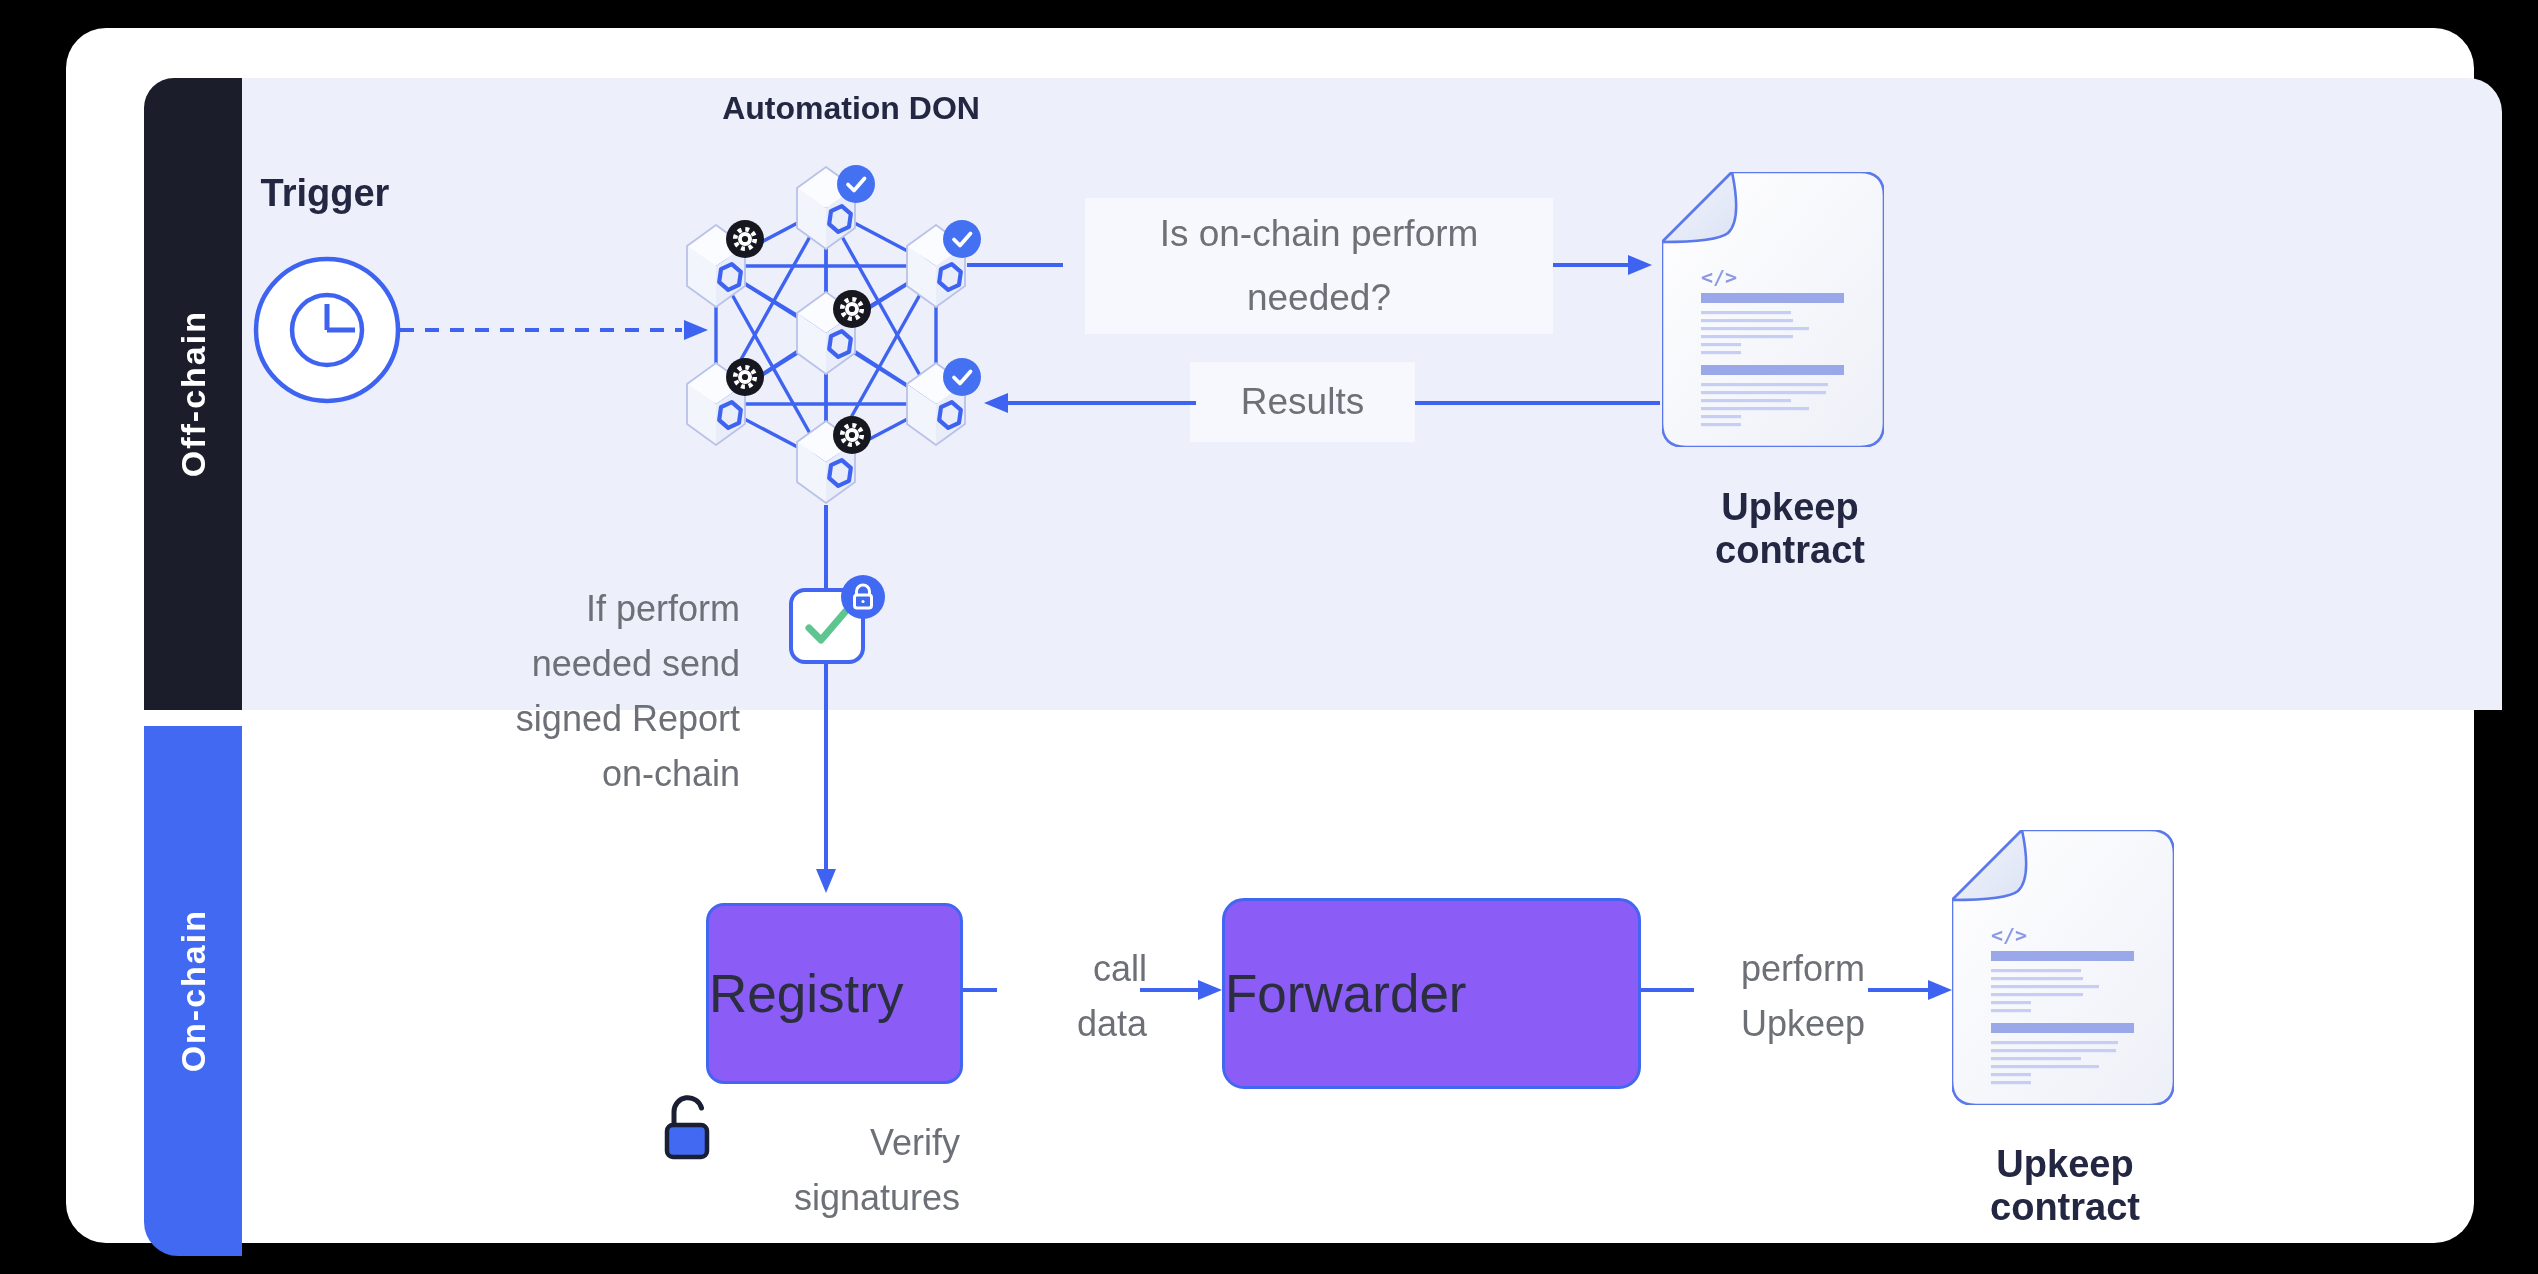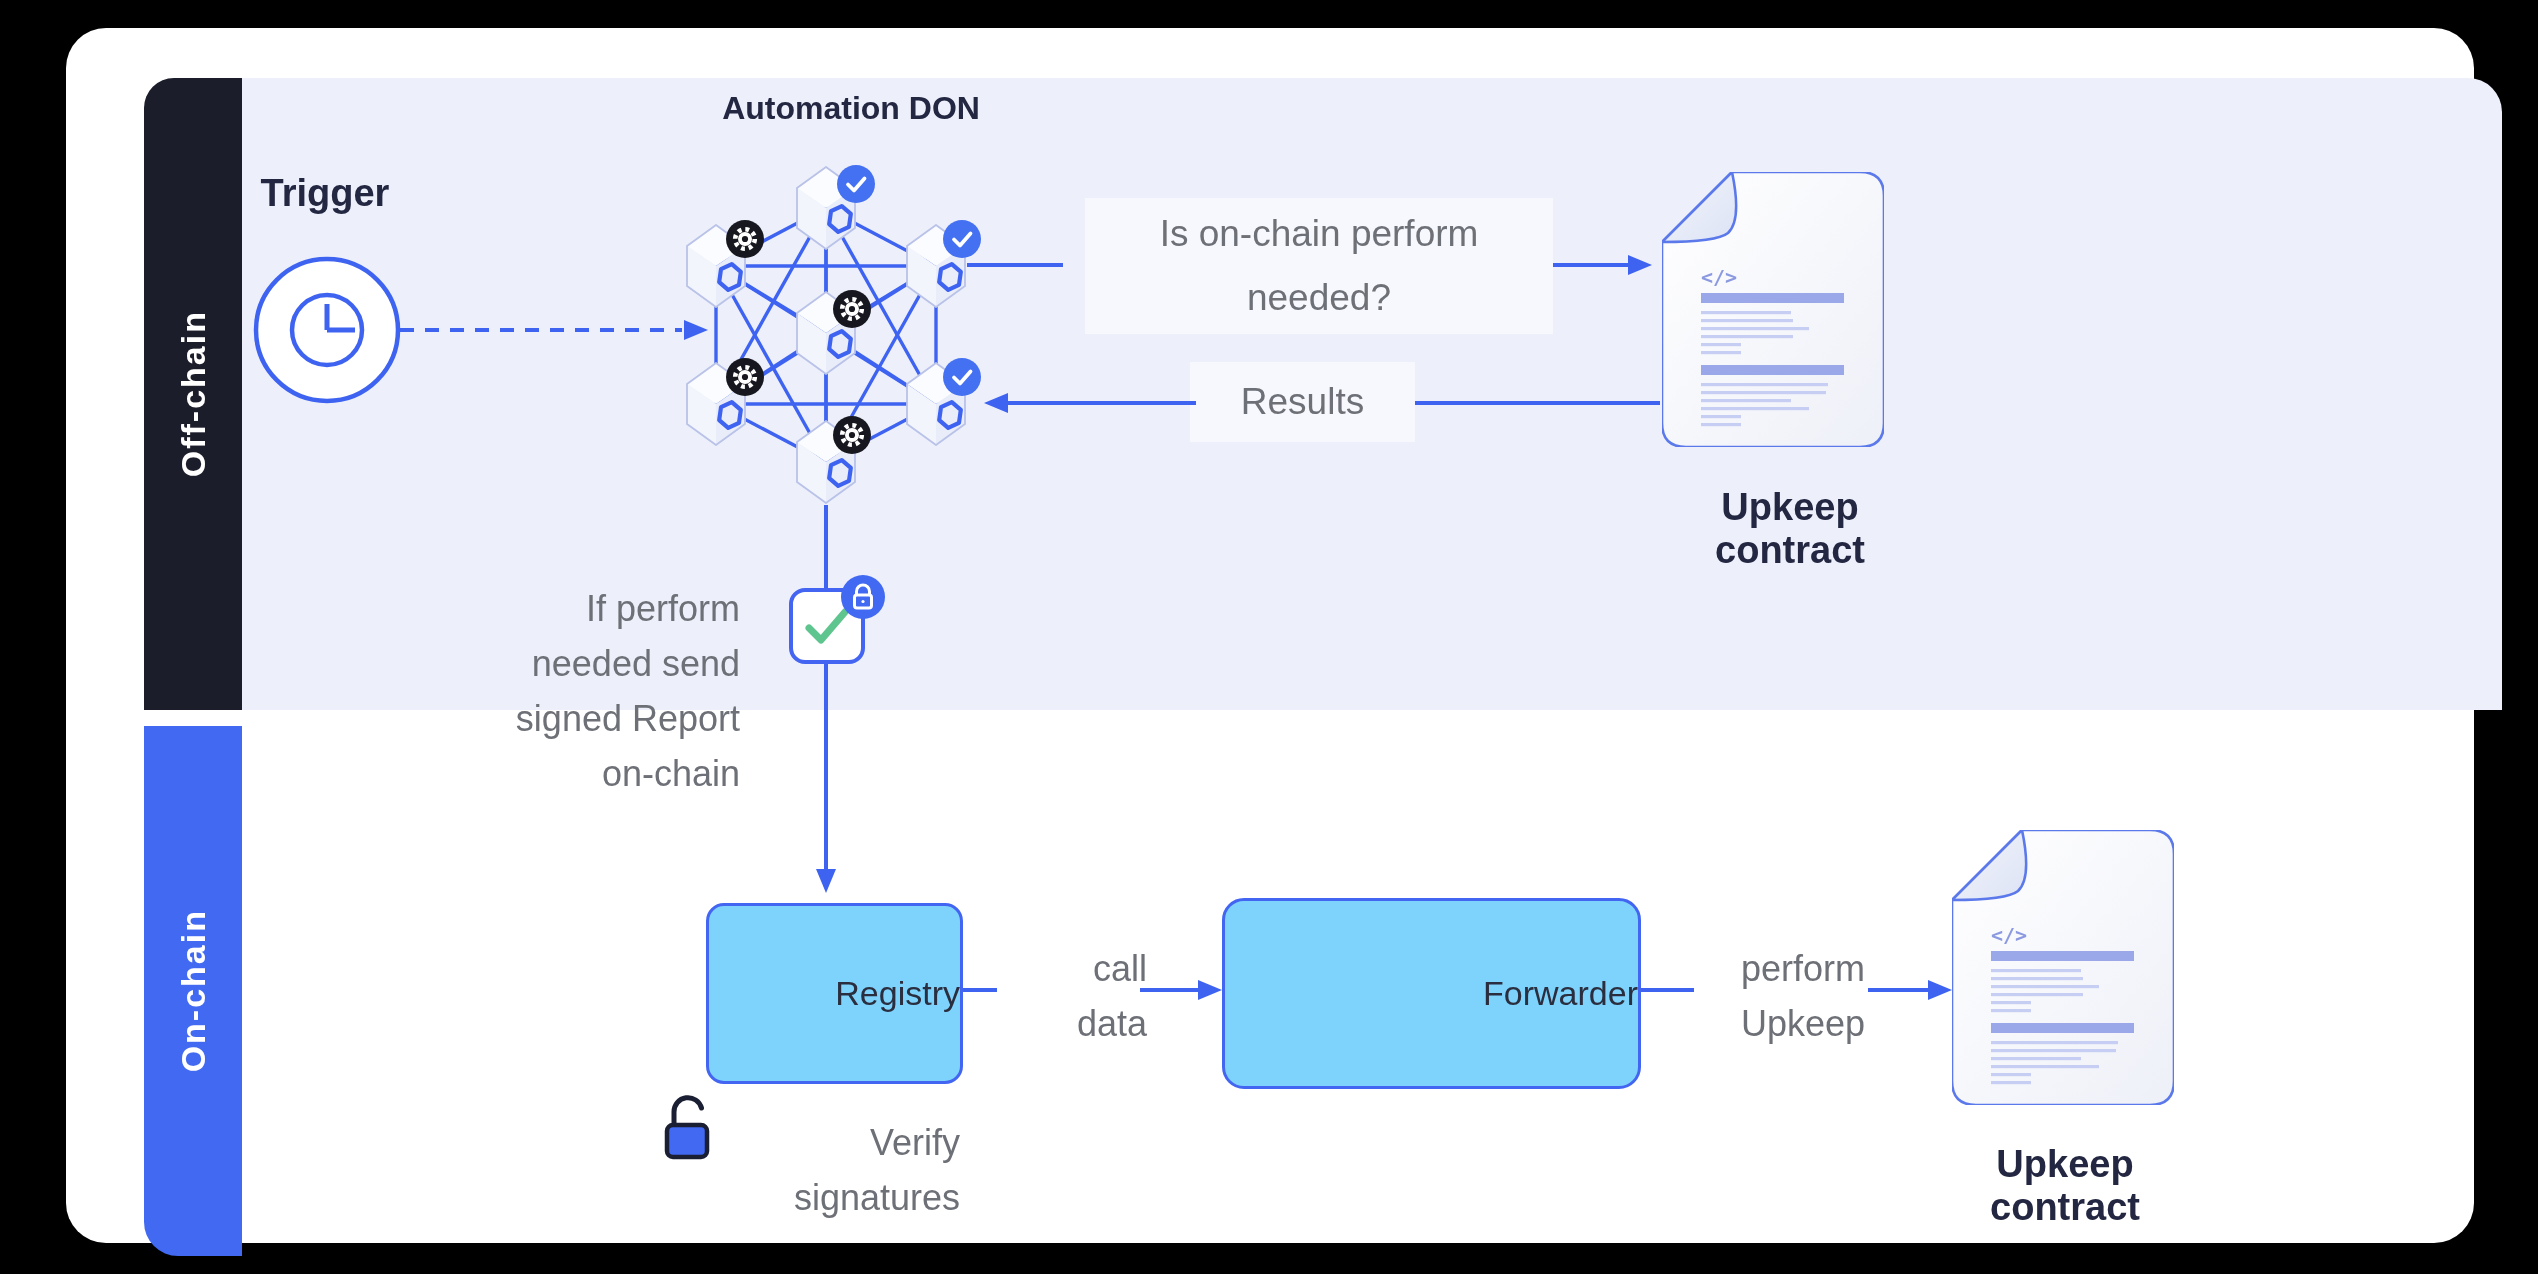--- a/index.html
+++ b/index.html
@@ -12,22 +12,22 @@
   .sidebar-on{top:698px;height:530px;background:#4169F1;border-radius:0 0 0 34px;}
   .sidebar span{color:#fff;font-weight:bold;font-size:34px;letter-spacing:2px;
                 writing-mode:vertical-rl;transform:rotate(180deg);white-space:nowrap;}
   .title{position:absolute;text-align:center;font-weight:bold;color:#232741;font-size:38px;}
   .gray-note{position:absolute;text-align:right;color:#6E7077;font-size:36px;line-height:55px;}
   .gray-note span{display:block;}
   .hl-box{position:absolute;background:rgba(255,255,255,0.55);display:flex;flex-direction:column;
           align-items:center;justify-content:center;color:#6E7077;font-size:37px;line-height:64px;text-align:center;}
   .conn{position:absolute;left:0;top:0;width:2538px;height:1274px;pointer-events:none;}
   .abs{position:absolute;}
-  .proc-box{position:absolute;background:#7dd3fc;border:3px solid #4366F2;display:flex;
-            align-items:center;justify-content:flex-end;color:#2B2E3F;font-size:34px;}
+  .proc-box{position:absolute;background:#8b5cf6;border:3px solid #4366F2;display:flex;
+            align-items:center;justify-content:flex-start;color:#2B2E3F;font-size:53px;}
   .check-square{position:absolute;left:789px;top:588px;width:68px;height:68px;background:#fff;
                 border:4px solid #4365F2;border-radius:16px;display:flex;align-items:center;justify-content:center;}
 </style>
 </head>
 <body>
 
 <div class="stage">
   <div class="panel">
 
     <div class="offchain-bg"></div>

